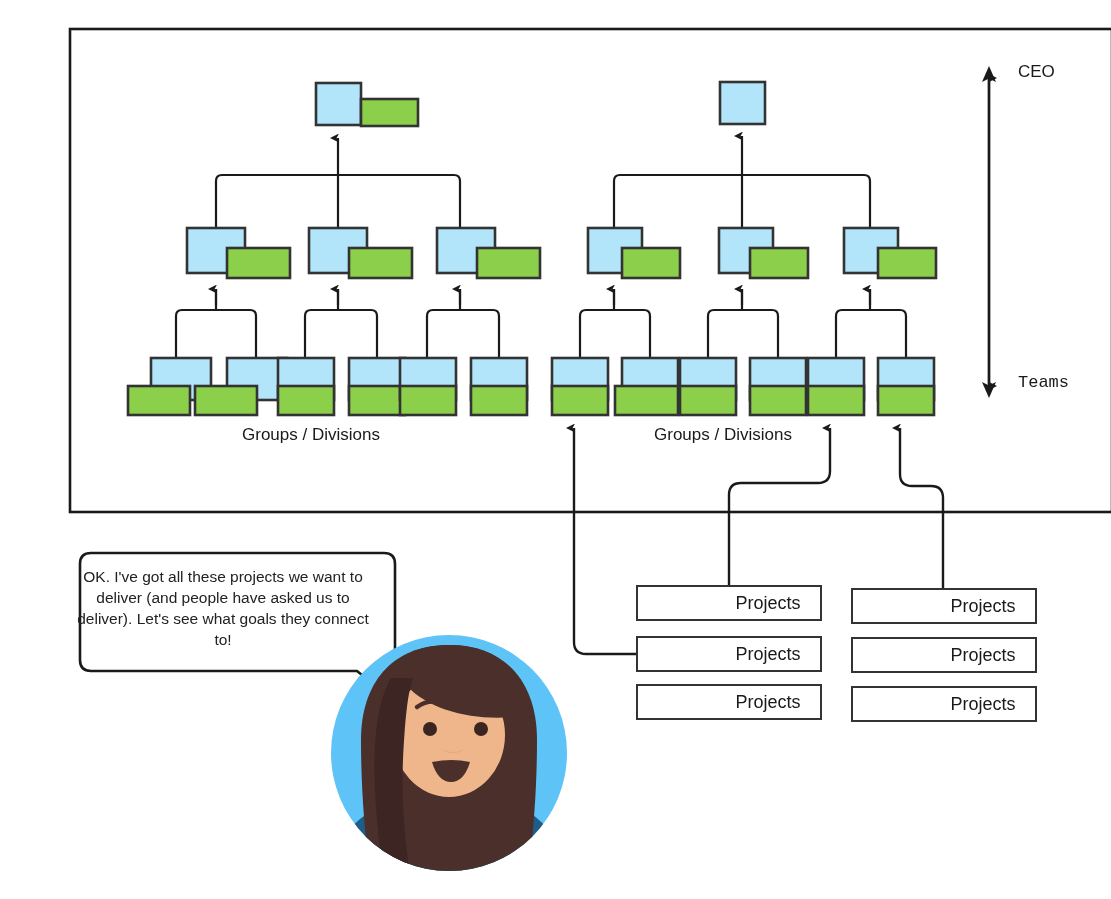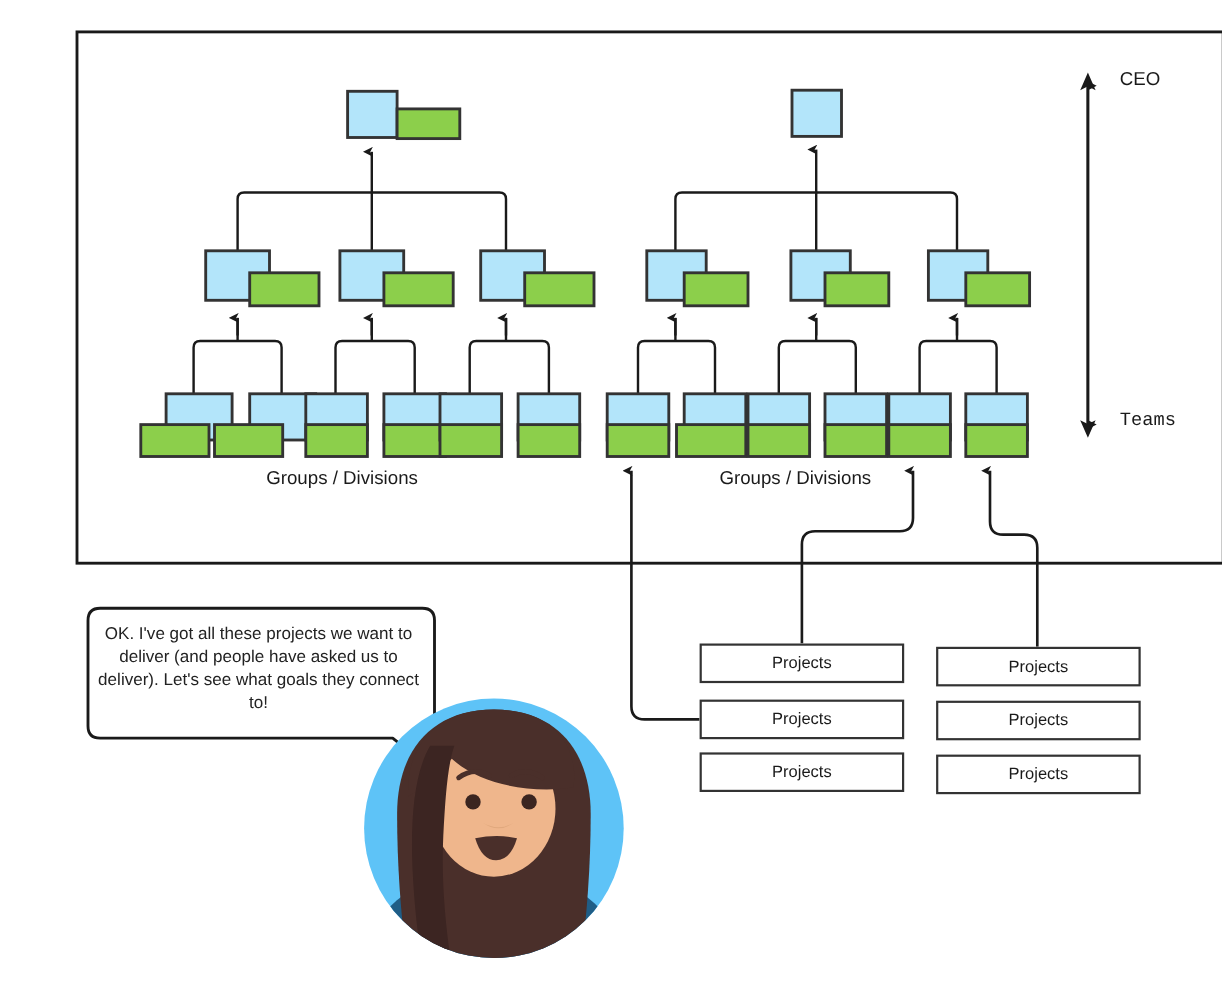--- a/index.html
+++ b/index.html
@@ -1,25 +1,25 @@
 <!DOCTYPE html>
 <html><head>
 <meta charset="utf-8">
 <style>
   html,body{margin:0;padding:0;background:#ffffff;}
   body{width:1111px;height:899px;position:relative;overflow:hidden;
        font-family:"Liberation Sans","DejaVu Sans",sans-serif;color:#1a1a1a;}
   #stage{position:absolute;left:0;top:0;width:1111px;height:899px;margin-left:39px;}
   #stage svg{position:absolute;left:0;top:0;}
   .lbl{position:absolute;font-size:17px;color:#1a1a1a;white-space:nowrap;}
-  .bubble-text{position:absolute;left:48px;top:556px;width:296px;height:104px;
+  .bubble-text{position:absolute;left:36px;top:556px;width:296px;height:104px;
        display:flex;align-items:center;justify-content:center;text-align:center;
        font-size:15.5px;line-height:21px;color:#222;}
-  .proj-label{position:absolute;font-size:15px;color:#1a1a1a;
-       width:100%;text-align:center;top:50%;transform:translateY(-50%);}
+  .proj-label{position:absolute;font-size:18px;color:#1a1a1a;
+       width:100%;text-align:center;top:50%;transform:translateY(-50%);padding-left:39px;}
   .proj-box{position:absolute;background:#ffffff;border:2.5px solid #333;box-sizing:border-box;}
 </style>
 </head>
 <body>
 
 <div id="stage">
 
   <svg width="1111" height="899" viewBox="0 0 1111 899">
     <defs>
       <marker id="arrU" markerWidth="9" markerHeight="9" refX="4.5" refY="8" orient="auto" markerUnits="userSpaceOnUse">

